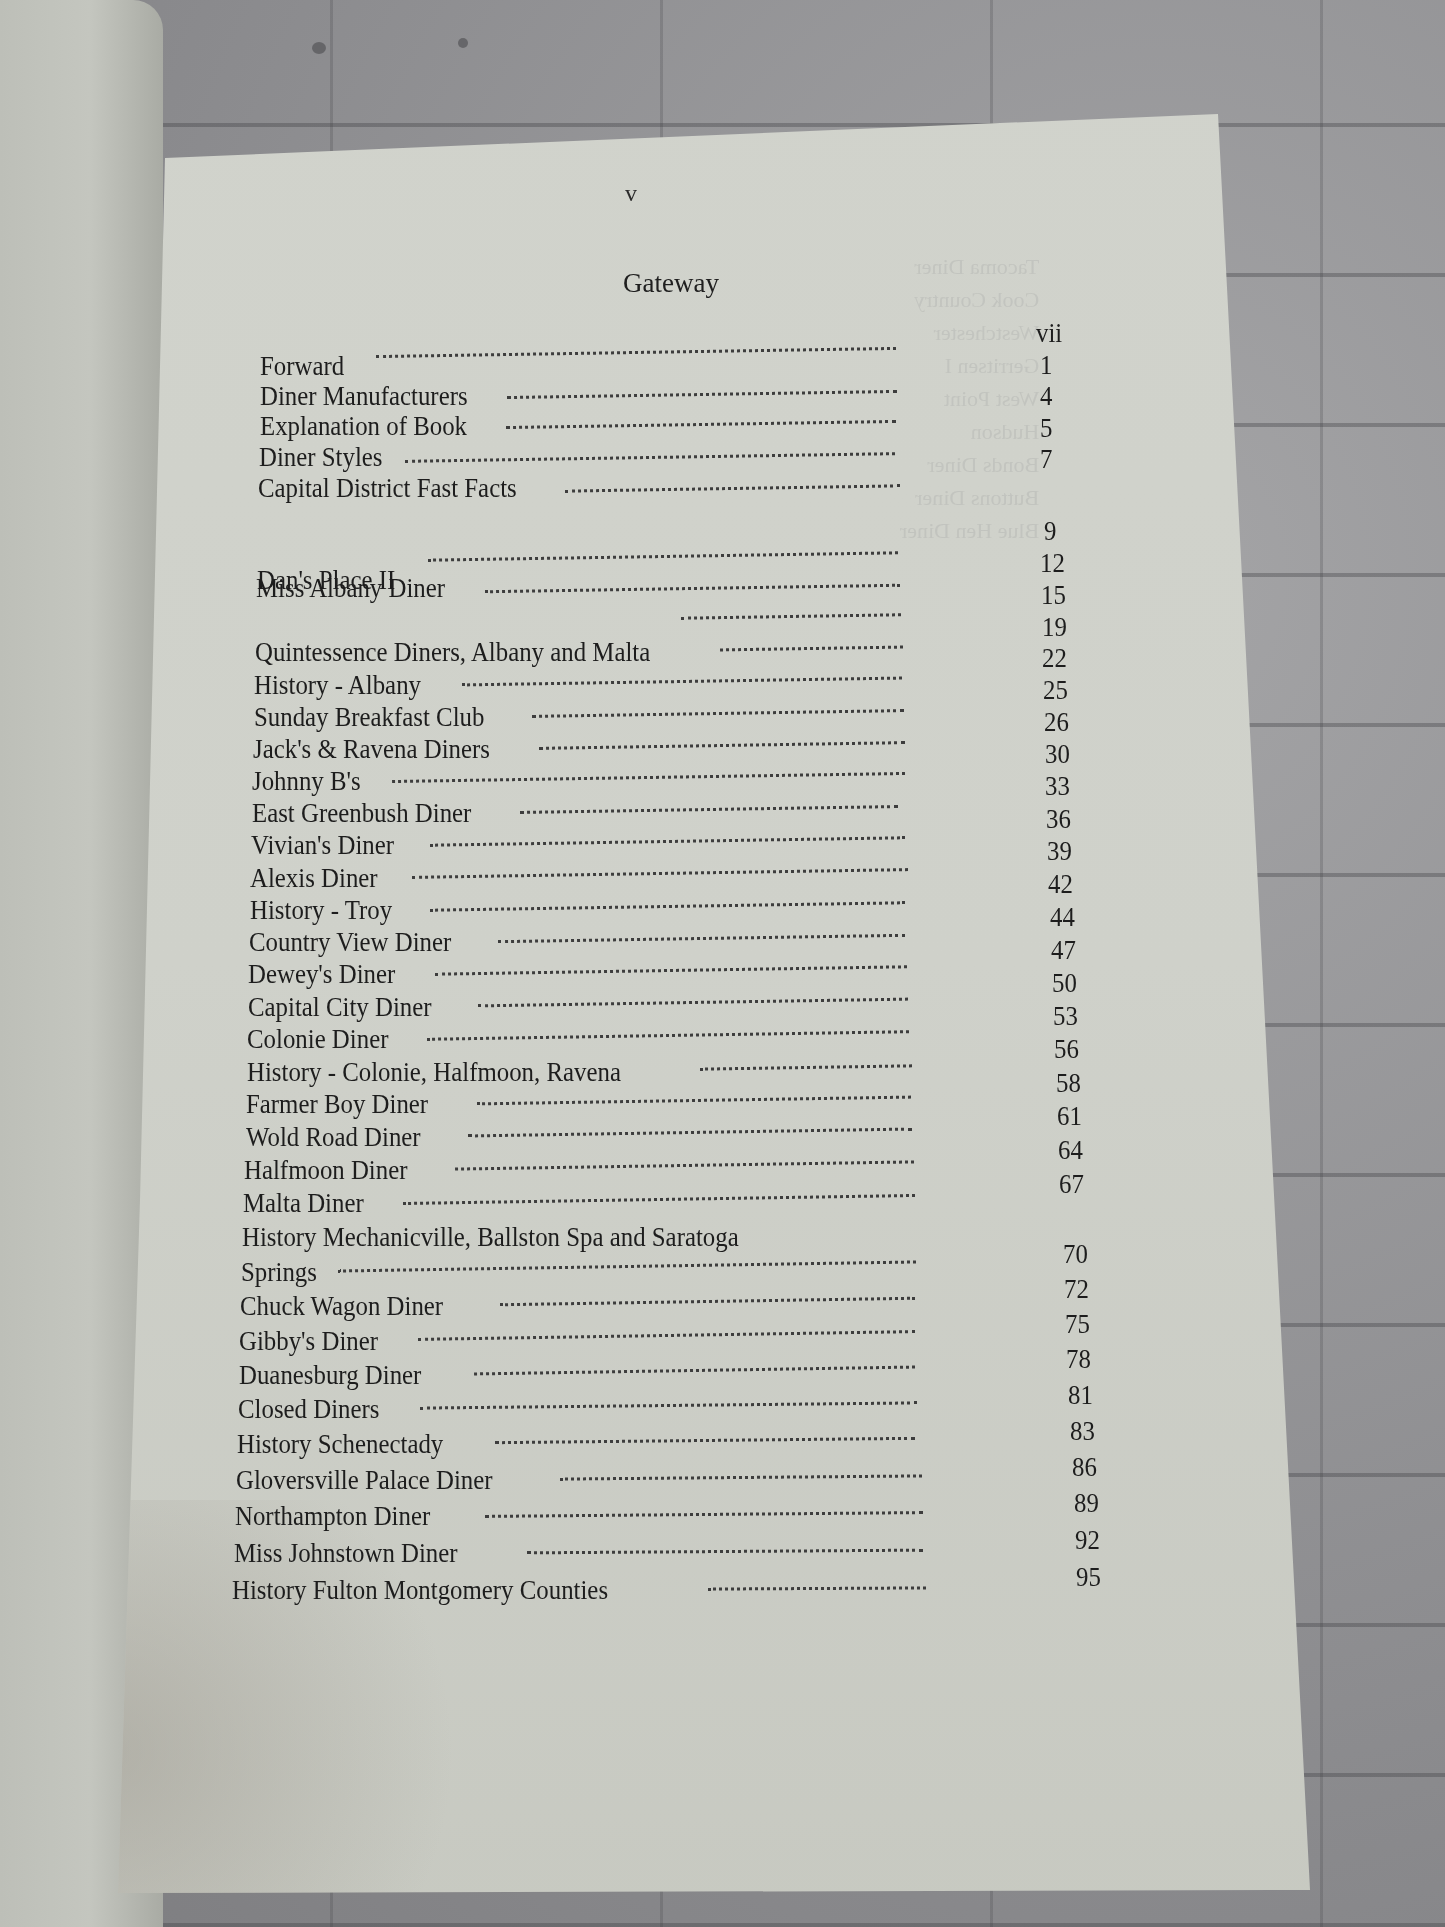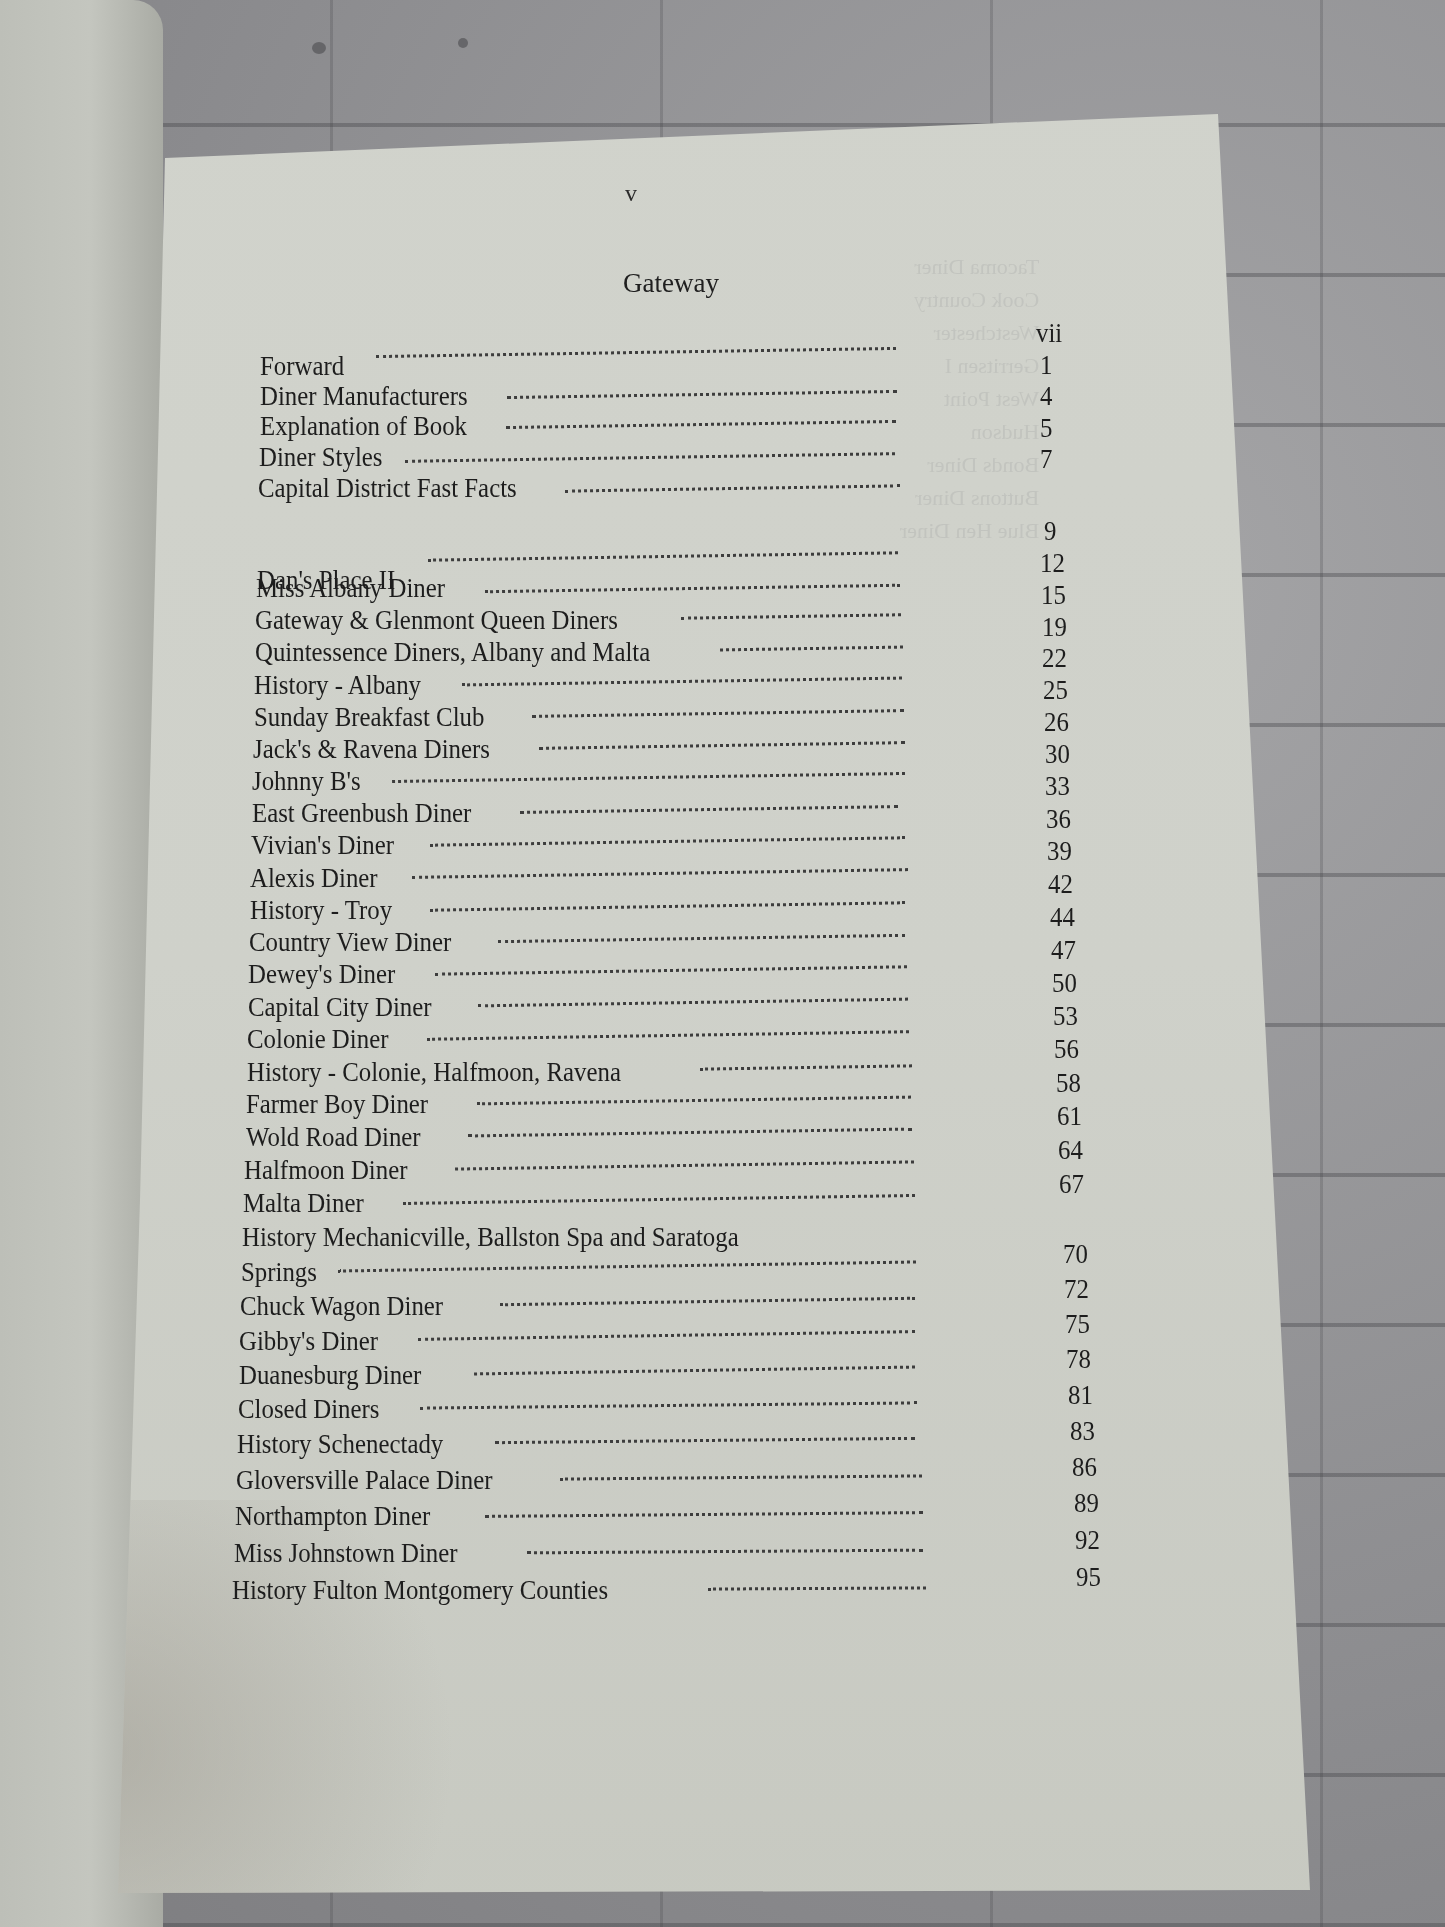--- a/index.html
+++ b/index.html
@@ -119,23 +119,20 @@
     </div>
   <div class="dots" style="left:428px;top:552px;width:470px;transform:rotate(-0.9deg);"></div>
   <div class="pg" style="left:1040px;top:548px;">12</div>
 
   <div class="row" style="left:256px;top:572px;">
       <span class="label">Miss Albany Diner</span>
     </div>
   <div class="dots" style="left:485px;top:584px;width:415px;transform:rotate(-0.9deg);"></div>
   <div class="pg" style="left:1041px;top:580px;">15</div>
 
-  <div class="row" style="left:255px;top:604px;">
-      <span class="label">Gateway &amp; Glenmont Queen Diners</span>
-    </div>
   <div class="dots" style="left:681px;top:612px;width:220px;transform:rotate(-0.9deg);"></div>
   <div class="pg" style="left:1042px;top:612px;">19</div>
 
   <div class="row" style="left:255px;top:636px;">
       <span class="label">Quintessence Diners, Albany and Malta</span>
     </div>
   <div class="dots" style="left:720px;top:644px;width:183px;transform:rotate(-0.9deg);"></div>
   <div class="pg" style="left:1042px;top:643px;">22</div>
 
   <div class="row" style="left:254px;top:669px;">

